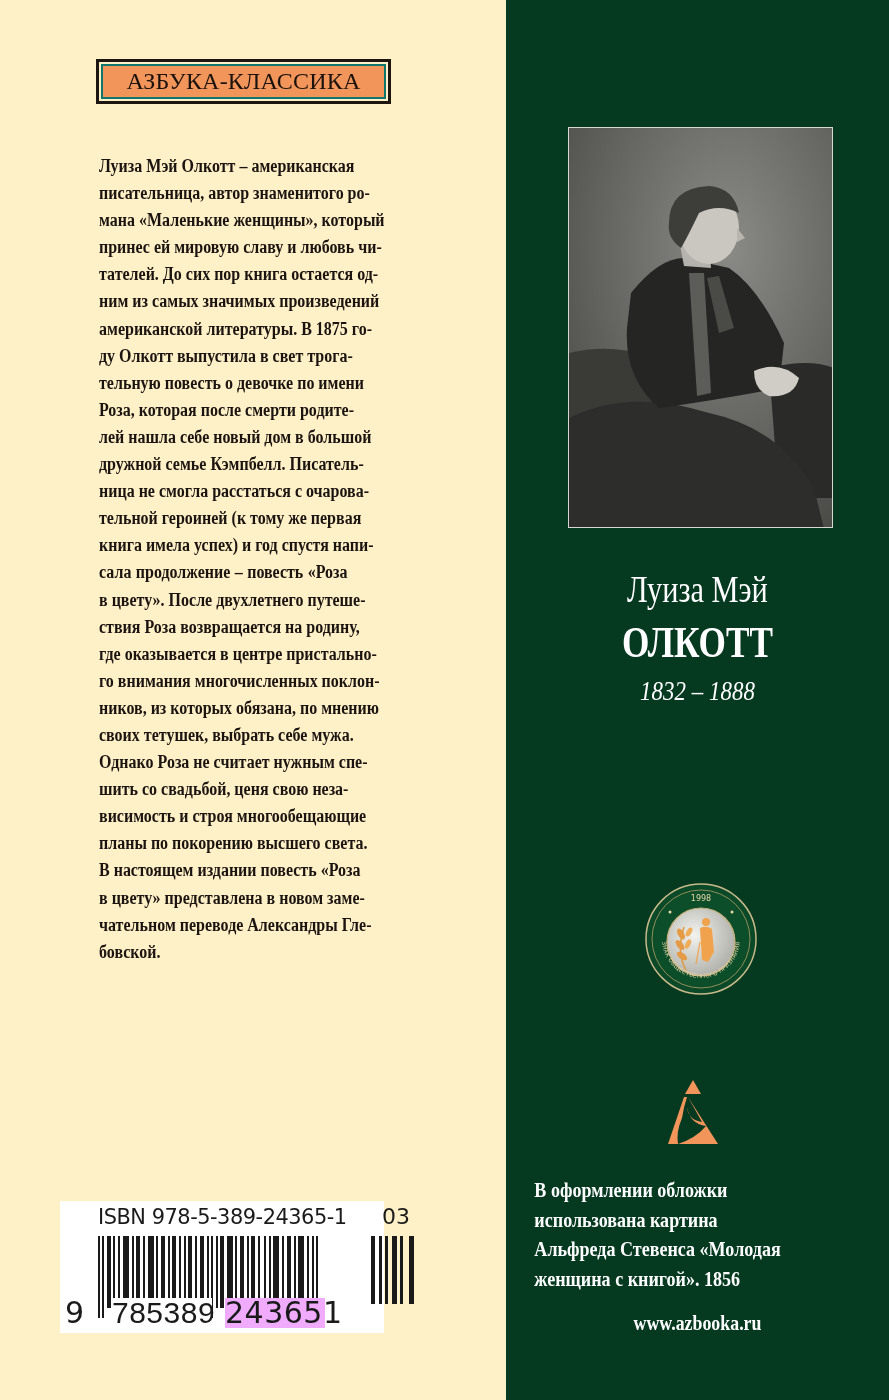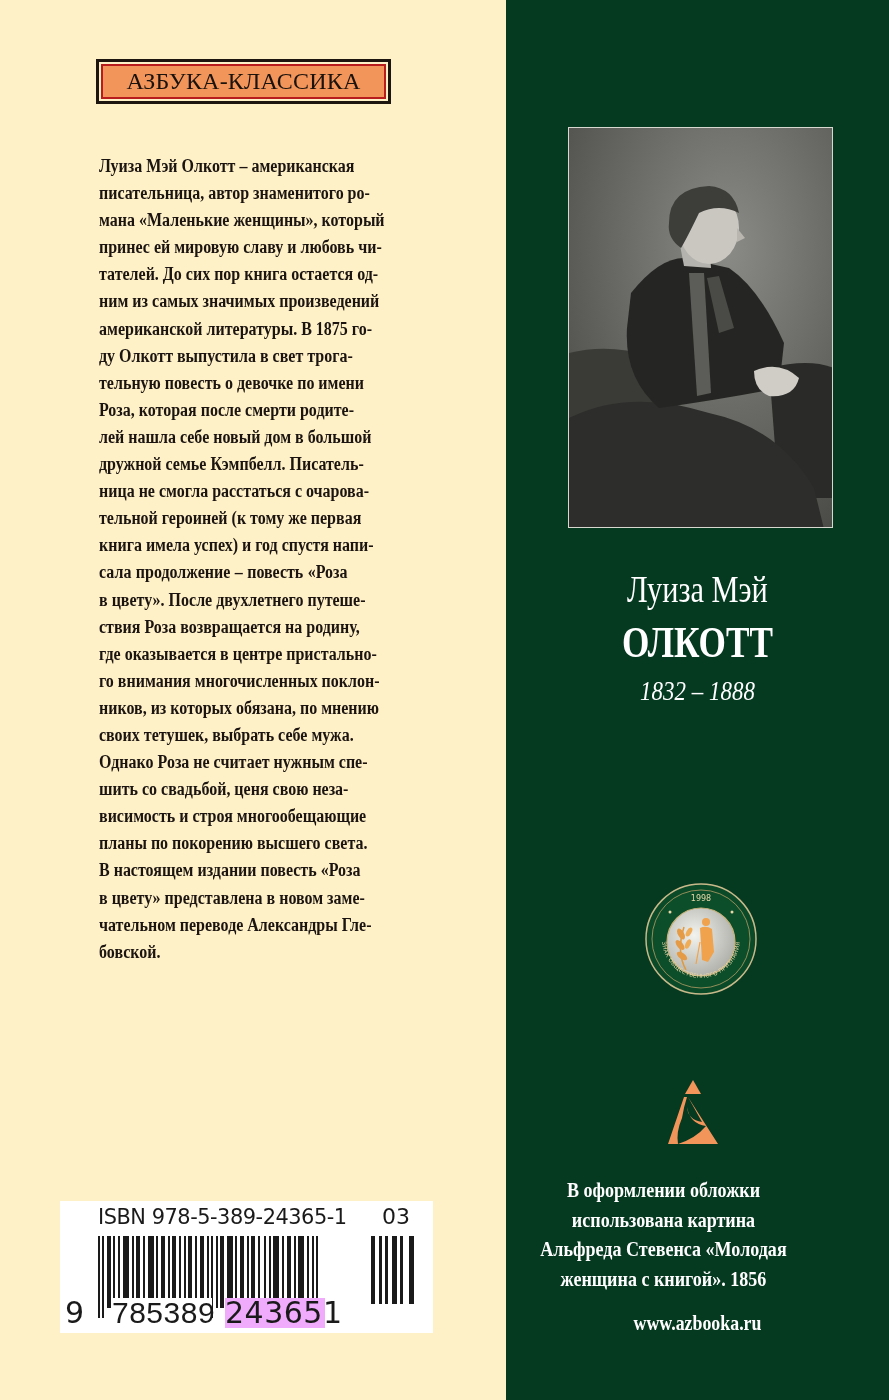--- a/index.html
+++ b/index.html
@@ -19,21 +19,21 @@
   }
   
   .series-badge {
     position: absolute; left: 96px; top: 59px; width: 295px; height: 45px;
     border: 3px solid #1c1510;
     background: #fff1c7;
     padding: 2px;
   }
   .series-badge-inner {
     width: 100%; height: 100%;
-    border: 2px solid #b91c1c;
+    border: 2px solid #0f766e;
     background: #f2955a;
     display: flex; align-items: center; justify-content: center;
   }
   .series-badge-text {
     font-family: "Liberation Serif", serif;
     font-size: 24px; color: #1a120c; letter-spacing: 0.2px;
   }
   
   .annotation {
     position: absolute; left: 99px; top: 152px; width: 246px;
@@ -48,21 +48,21 @@
   }
   .annotation .line {
     display: block;
     text-align: justify;
     text-align-last: justify;
     white-space: nowrap;
   }
   .annotation .line.last { text-align-last: left; }
   
   .barcode-box {
-    position: absolute; left: 60px; top: 1201px; width: 373px; height: 132px;
+    position: absolute; left: 60px; top: 1201px; width: 324px; height: 132px;
     background: #ffffff;
   }
   .isbn-label {
     position: absolute; left: 38px; top: 3px;
     font-family: "DejaVu Sans", sans-serif; font-size: 22px; color: #1a1a1a;
     letter-spacing: -0.5px;
     transform: scaleX(0.95); transform-origin: left top;
   }
   .addon-label {
     position: absolute; left: 322px; top: 3px;
@@ -119,21 +119,21 @@
   .award-medal {
     position: absolute; left: 644px; top: 882px; width: 114px; height: 114px;
   }
   
   .publisher-logo {
     position: absolute; left: 668px; top: 1080px; width: 50px; height: 66px;
   }
   
   .cover-credit {
     position: absolute; left: 506px; width: 315px; top: 1175px;
-    text-align: center; color: #ffffff;
+    text-align: left; color: #ffffff;
     font-family: "Liberation Serif", serif; font-size: 22px; font-weight: bold;
     line-height: 29.5px;
   }
   .cover-credit .cl {
     display: block;
     transform: scaleX(0.82); transform-origin: center top;
     white-space: nowrap;
   }
   .website {
     position: absolute; left: 506px; width: 383px; top: 1311px;

